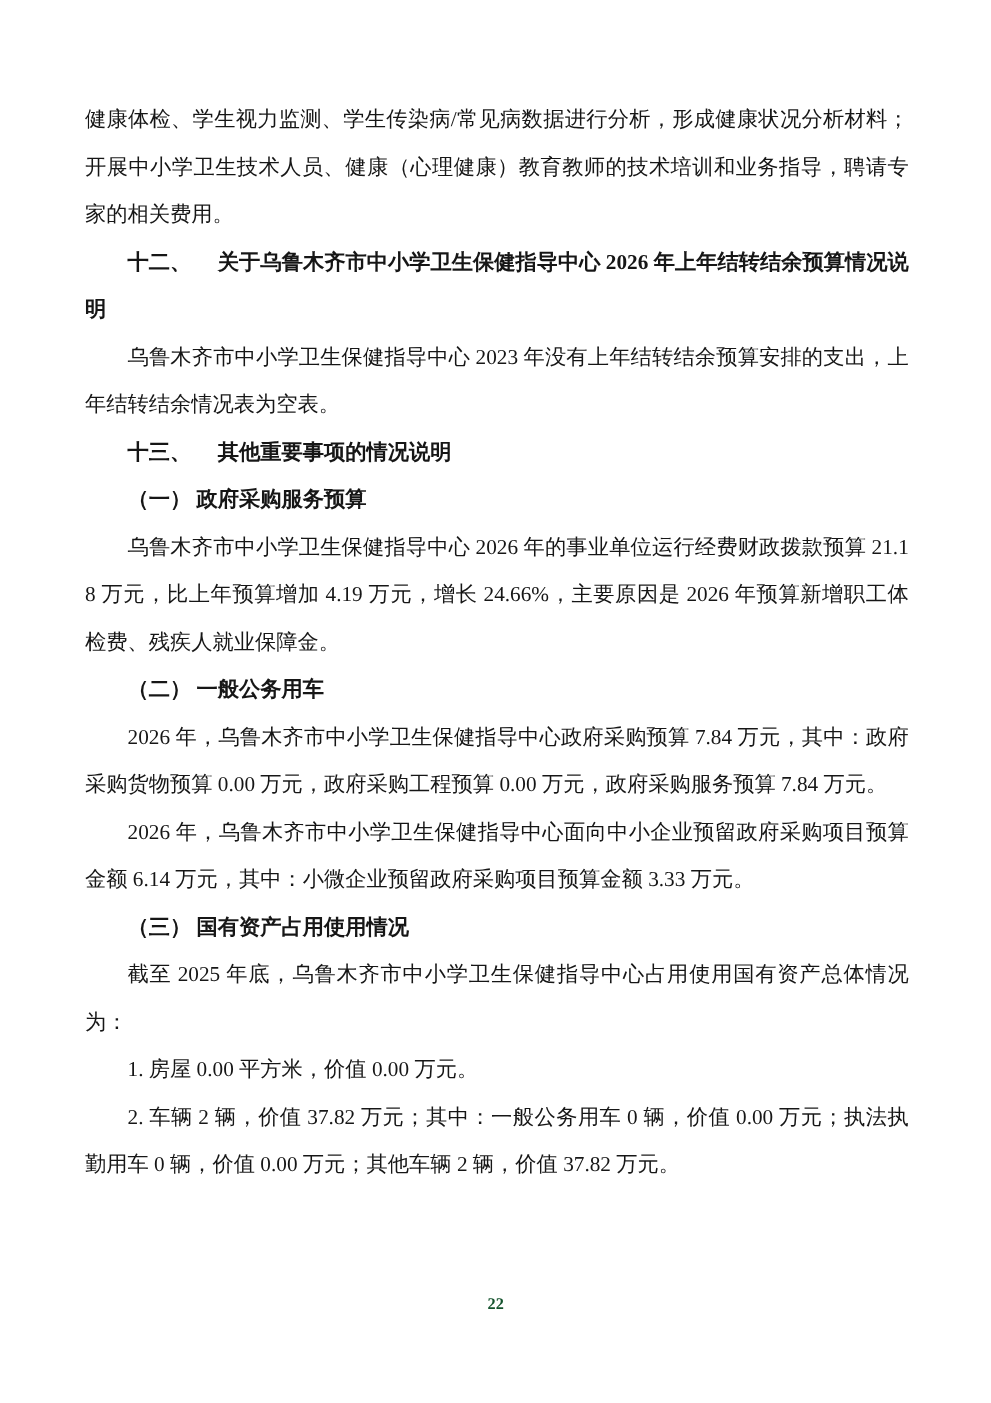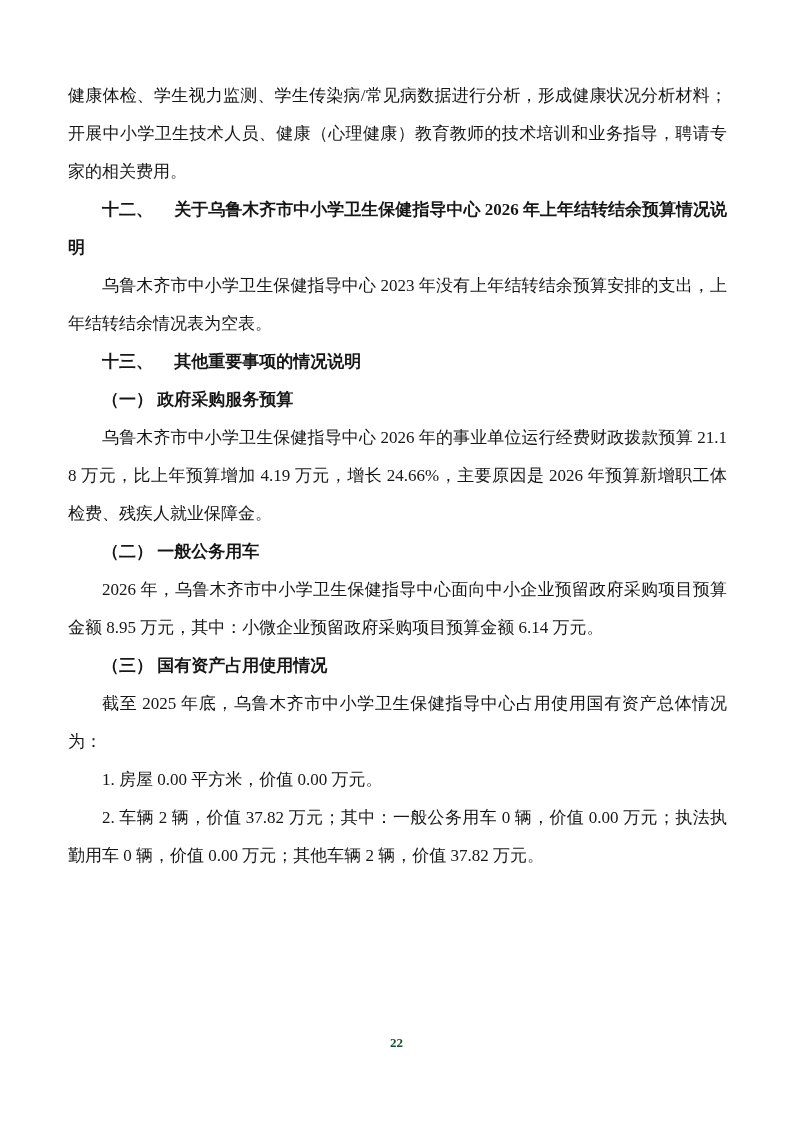--- a/index.html
+++ b/index.html
@@ -56,22 +56,23 @@
   <p class="para indent">乌鲁木齐市中小学卫生保健指导中心 2023 年没有上年结转结余预算安排的支出，上年结转结余情况表为空表。</p>
 
   <p class="para indent bold">十三、　 其他重要事项的情况说明</p>
 
   <p class="para indent bold">（一） 政府采购服务预算</p>
 
   <p class="para indent">乌鲁木齐市中小学卫生保健指导中心 2026 年的事业单位运行经费财政拨款预算 21.18 万元，比上年预算增加 4.19 万元，增长 24.66%，主要原因是 2026 年预算新增职工体检费、残疾人就业保障金。</p>
 
   <p class="para indent bold">（二） 一般公务用车</p>
 
+  <p class="para indent">2026 年，乌鲁木齐市中小学卫生保健指导中心政府采购预算 7.84 万元，其中：政府采购货物预算 0.00 万元，政府采购工程预算 0.00 万元，政府采购服务预算 7.84 万元。</p>
 
-  <p class="para indent">2026 年，乌鲁木齐市中小学卫生保健指导中心面向中小企业预留政府采购项目预算金额 8.95 万元，其中：小微企业预留政府采购项目预算金额 6.14 万元。</p>
+  <p class="para indent">2026 年，乌鲁木齐市中小学卫生保健指导中心面向中小企业预留政府采购项目预算金额 6.14 万元，其中：小微企业预留政府采购项目预算金额 3.33 万元。</p>
 
   <p class="para indent bold">（三） 国有资产占用使用情况</p>
 
   <p class="para indent">截至 2025 年底，乌鲁木齐市中小学卫生保健指导中心占用使用国有资产总体情况为：</p>
 
   <p class="para indent">1. 房屋 0.00 平方米，价值 0.00 万元。</p>
 
   <p class="para indent">2. 车辆 2 辆，价值 37.82 万元；其中：一般公务用车 0 辆，价值 0.00 万元；执法执勤用车 0 辆，价值 0.00 万元；其他车辆 2 辆，价值 37.82 万元。</p>
 
   <div class="page-number">22</div>

